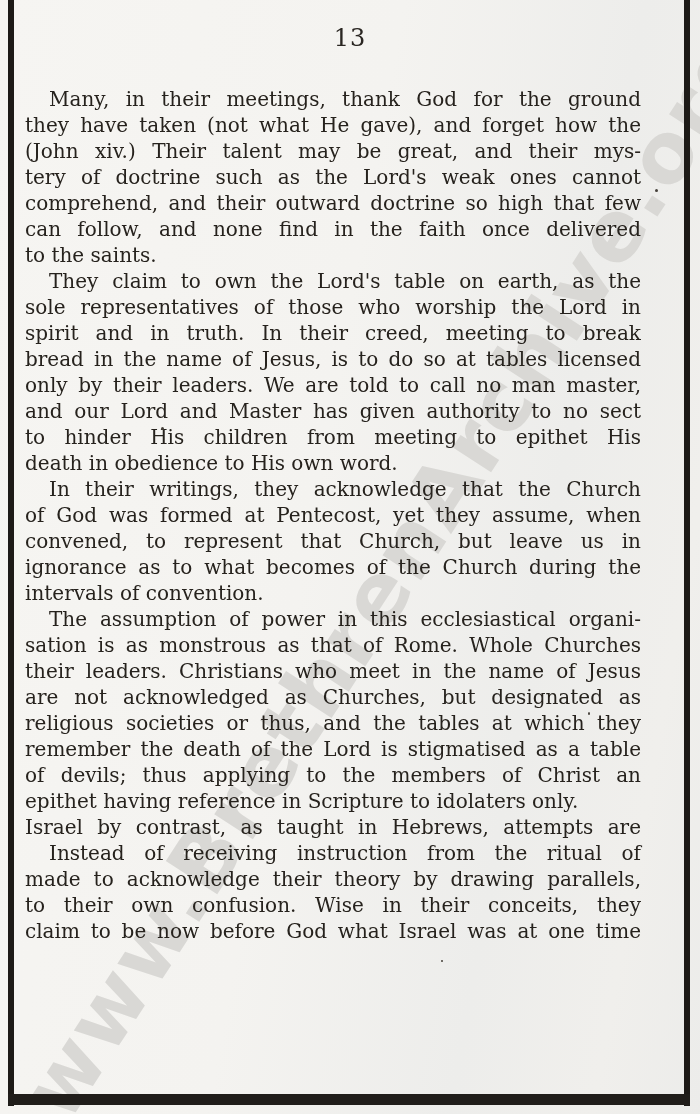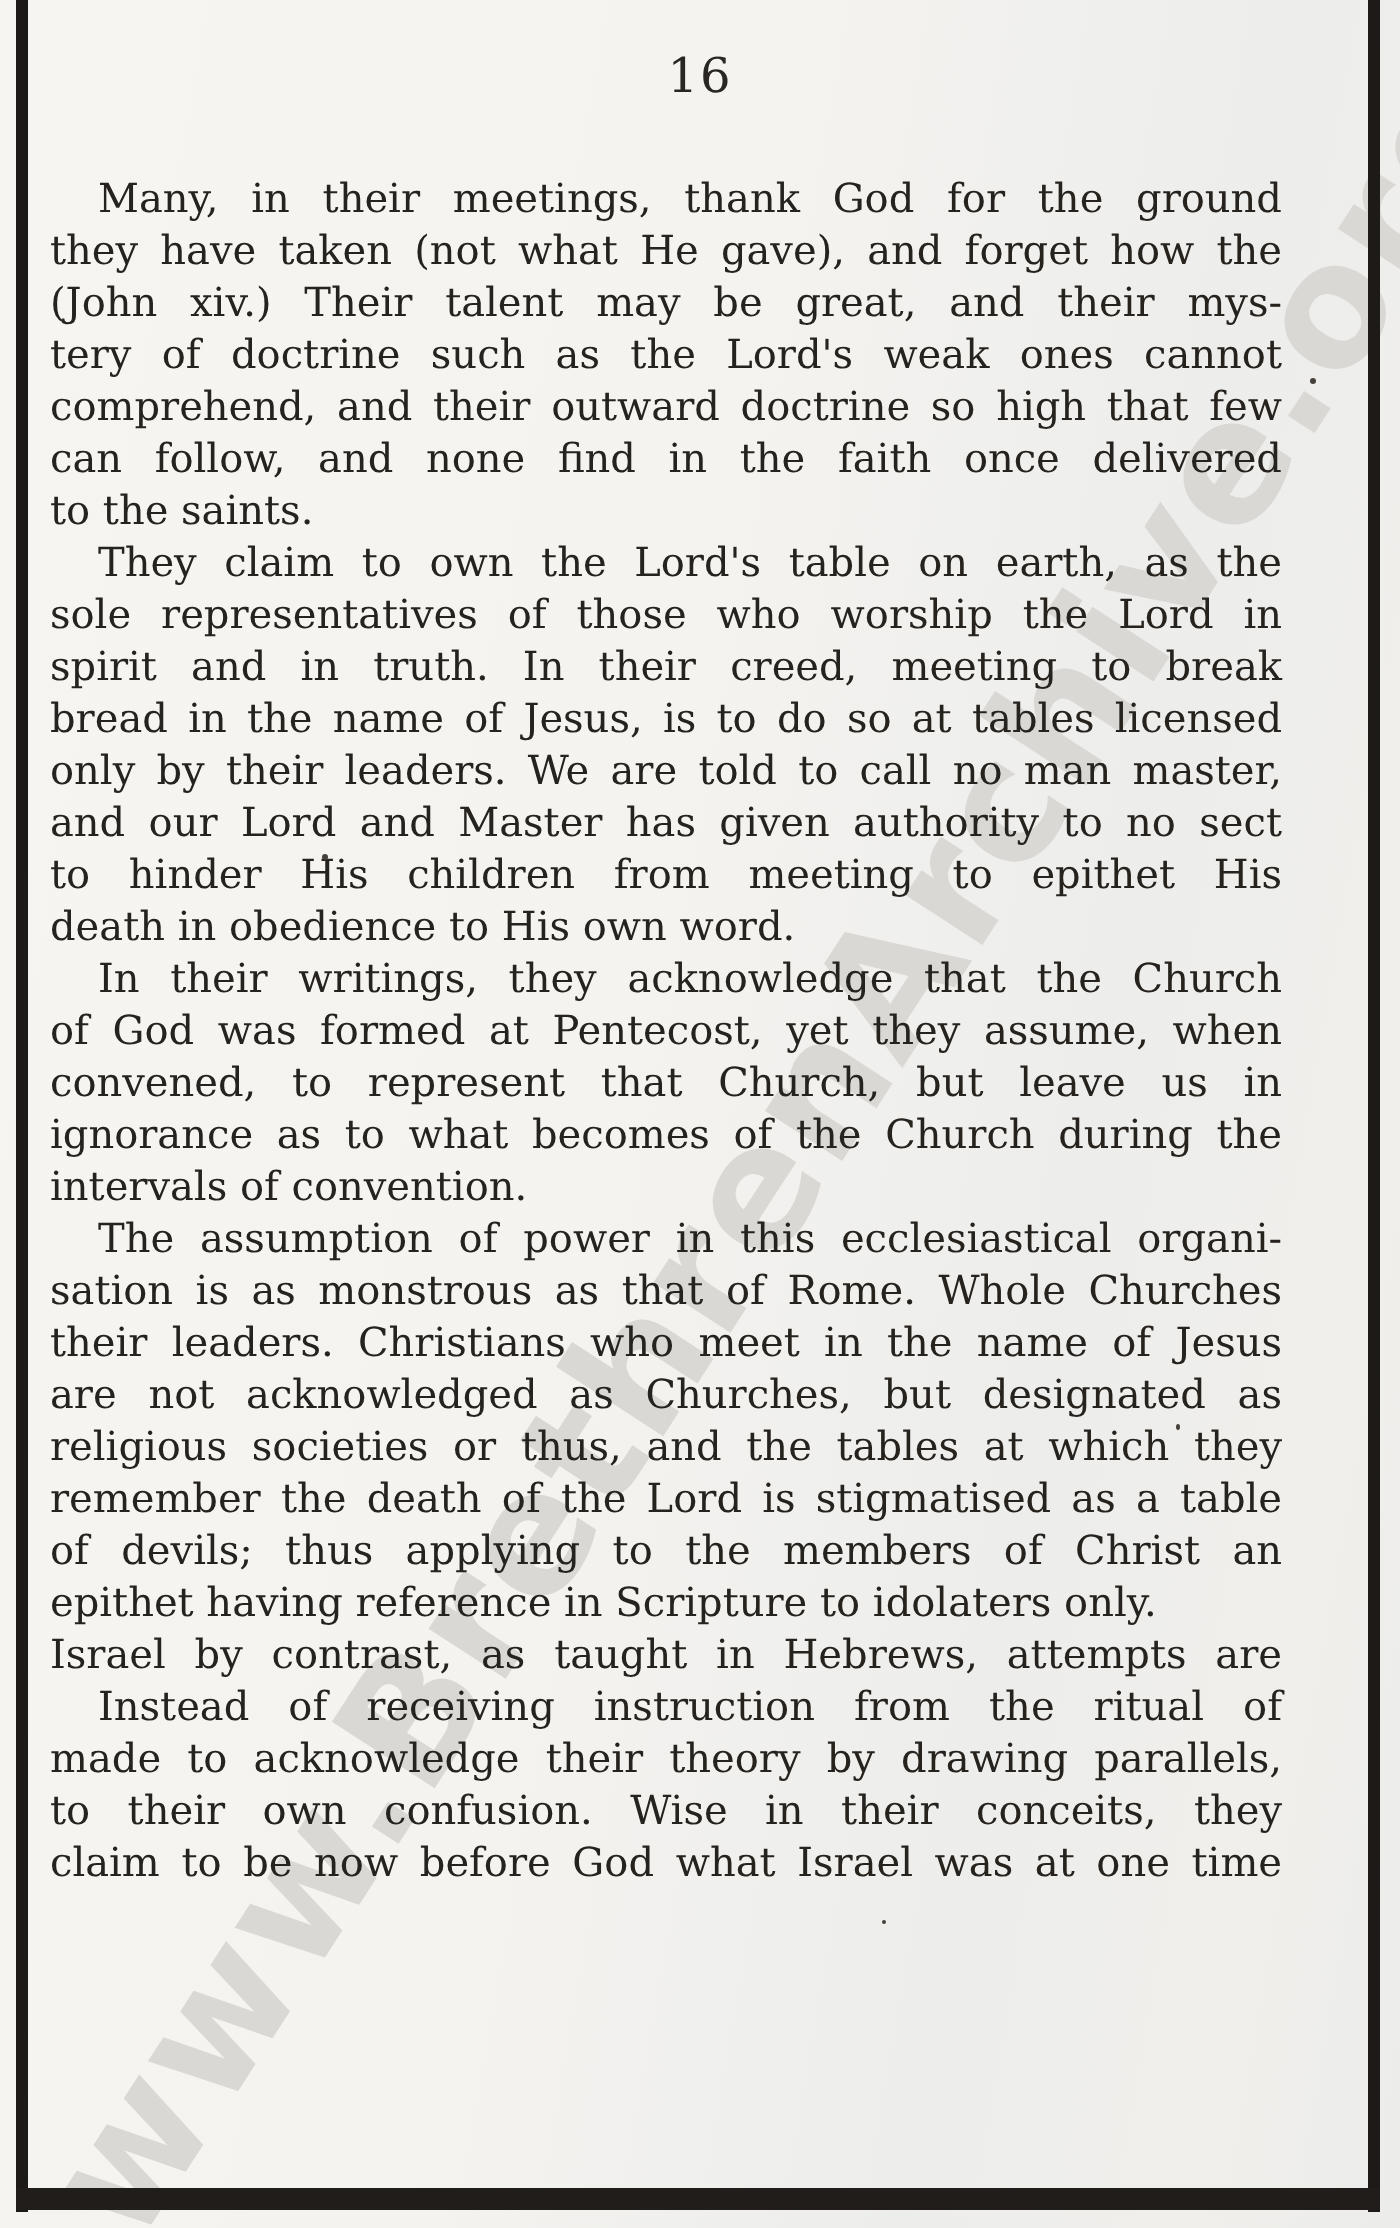--- a/index.html
+++ b/index.html
@@ -44,21 +44,21 @@
   .speck-1{left:655px;top:189px;width:3px;height:3px;}
   .speck-2{left:161px;top:427px;width:3px;height:3px;}
   .speck-3{left:588px;top:712px;width:2px;height:3px;}
   .speck-4{left:441px;top:960px;width:2px;height:2px;}
 </style>
 </head>
 <body>
 
 <div class="page">
   <div class="watermark">www.BrethrenArchive.org</div>
-  <div class="page-number">16</div>
+  <div class="page-number">13</div>
   <div class="text-block">
       <div class="line indent">Many, in their meetings, thank God for the ground</div>
       <div class="line">they have taken (not what He gave), and forget how the</div>
       <div class="line">(John xiv.)  Their talent may be great, and their mys-</div>
       <div class="line">tery of doctrine such as the Lord's weak ones cannot</div>
       <div class="line">comprehend, and their outward doctrine so high that few</div>
       <div class="line">can follow, and none find in the faith once delivered</div>
       <div class="line last-left">to the saints.</div>
       <div class="line indent">They claim to own the Lord's table on earth, as the</div>
       <div class="line">sole representatives of those who worship the Lord in</div>

